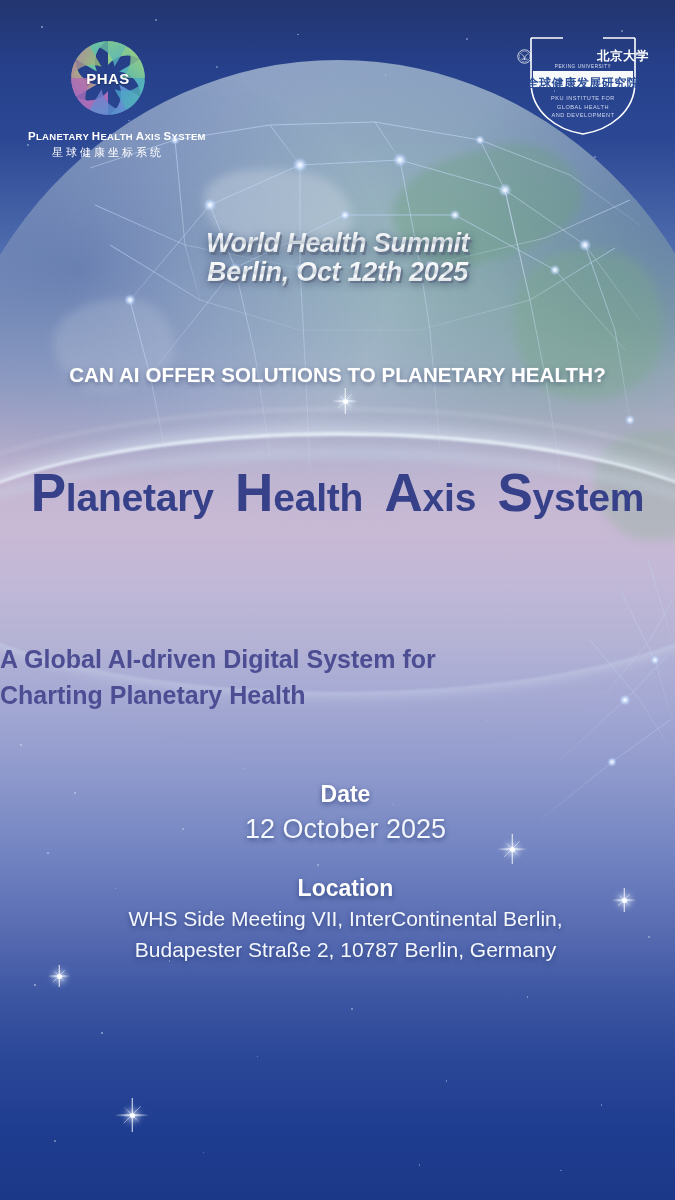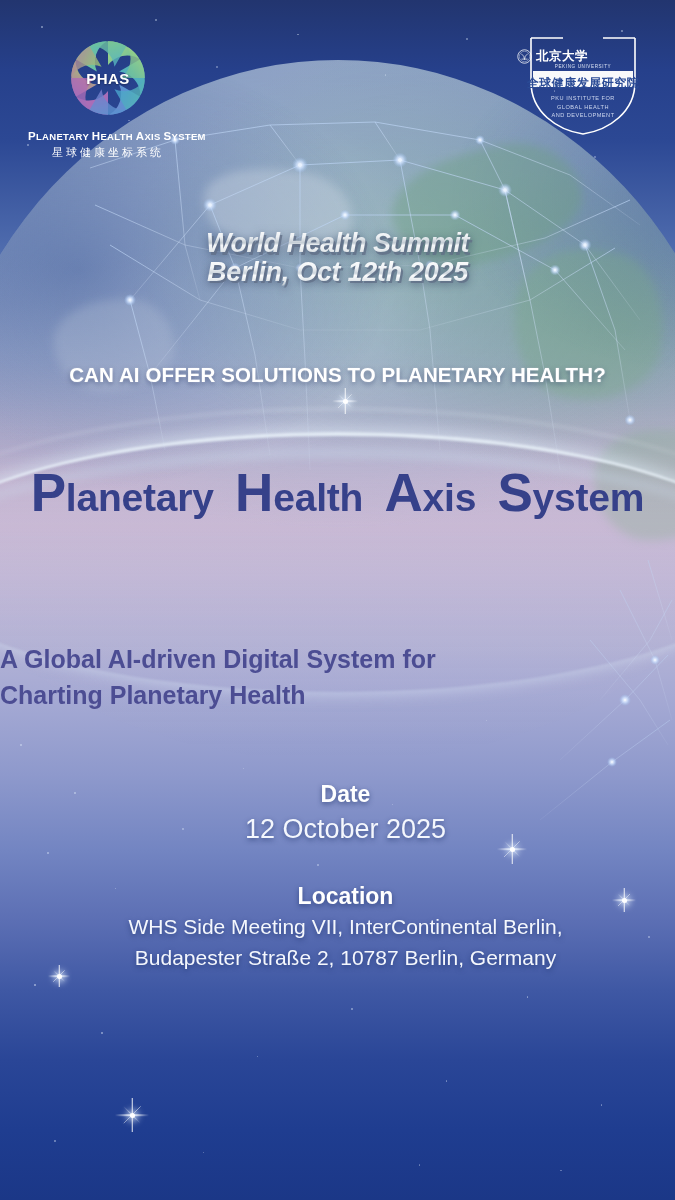--- a/index.html
+++ b/index.html
@@ -180,21 +180,21 @@
     margin-top:3px; font-size:11px; color:#ffffff; letter-spacing:3px;
     font-family:"DejaVu Sans", sans-serif; white-space:nowrap;
   }
 
   .logo-pku {
     position:absolute; right:22px; top:34px; width:140px; text-align:center;
   }
   .shield-wrap { position:relative; width:132px; height:104px; margin:0 auto; }
   .pku-seal-text {
     position:absolute; left:0; right:0; top:14px;
-    display:flex; align-items:center; justify-content:flex-start; gap:4px;
+    display:flex; align-items:center; justify-content:space-between; gap:4px;
   }
   .pku-cn-name {
     font-family:"DejaVu Sans", sans-serif;
     font-size:12.5px; color:#ffffff; font-weight:bold; letter-spacing:0.5px;
   }
   .pku-en-name {
     position:absolute; left:0; right:0; top:30px;
     font-size:4.6px; color:#d8e0f2; letter-spacing:0.6px;
   }
   .pku-inst-cn {
@@ -259,21 +259,21 @@
   .det-label {
     font-size:23px; font-weight:bold; color:#ffffff;
     text-shadow:0 2px 5px rgba(25,45,100,0.6);
     margin-bottom:2px;
   }
   .det-value {
     font-size:27px; color:#f4f7fd; line-height:1.45;
     text-shadow:0 2px 5px rgba(25,45,100,0.6);
   }
   .det-group + .det-group { margin-top:24px; }
-  .det-group.loc { margin-top:34px; }
+  .det-group.loc { margin-top:26px; }
   .det-group.loc .det-value { font-size:21px; }
 </style>
 </head>
 <body>
 
 <div class="poster">
 
   <div class="bg-base"></div>
 
   <div class="globe"></div>

